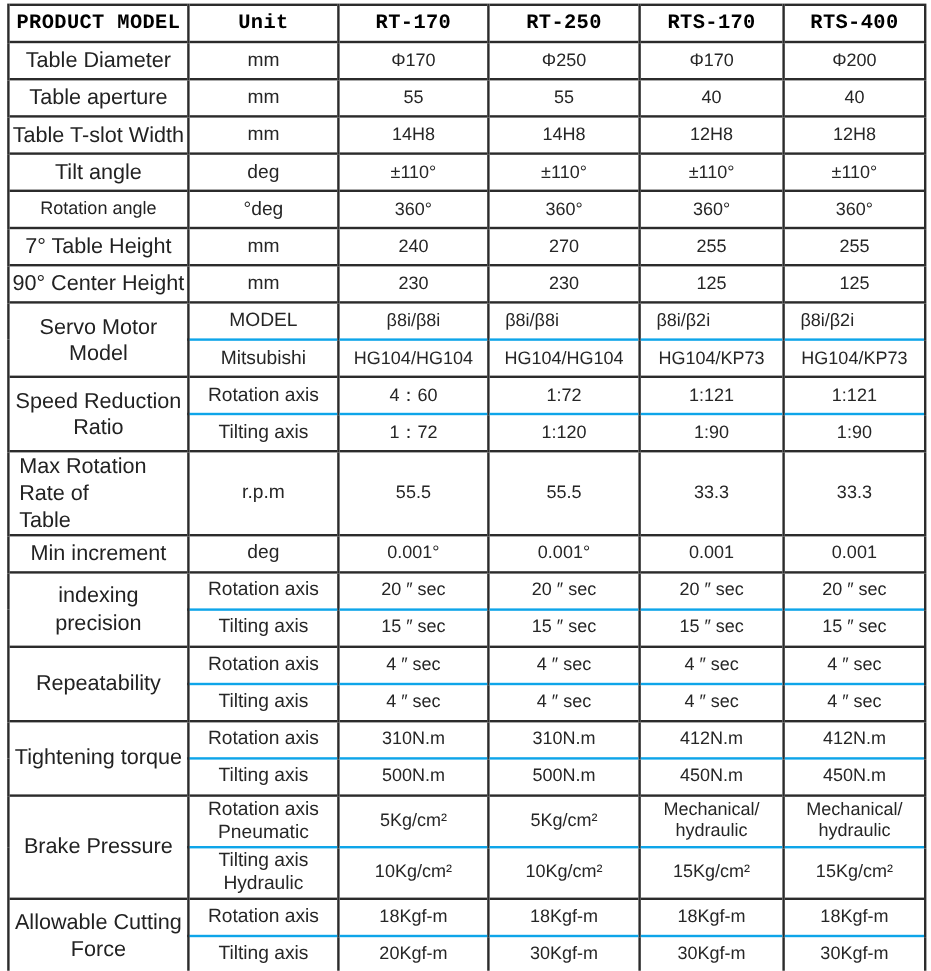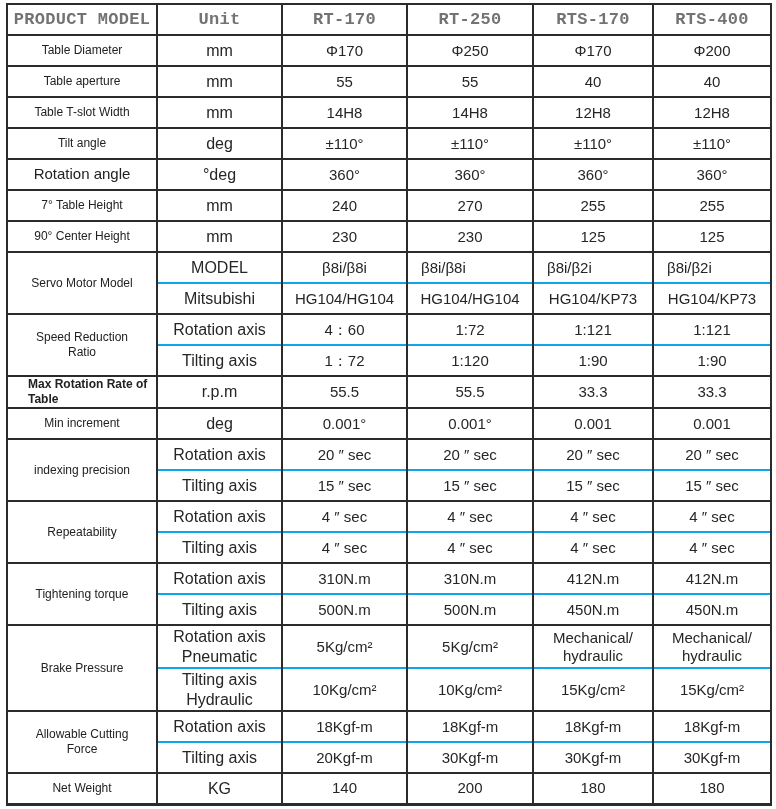--- a/index.html
+++ b/index.html
@@ -30,40 +30,40 @@
     overflow: hidden;
   }
   tr { height: 31px; }
 
   
   tr.header-row { height: 31px; }
   tr.header-row th {
     font-family: "Liberation Mono", "DejaVu Sans Mono", monospace;
     font-weight: bold;
     font-size: 17px;
-    color: #737373;
+    color: #000000;
     letter-spacing: 0.3px;
   }
 
   
   tbody tr.group-start th, tbody tr.group-start td { border-top: 2px solid #2b2b2b; }
   tbody tr.sub-row td { border-top: 2px solid #0ea5e9; }
 
   th.label-cell {
     font-weight: normal;
-    font-size: 12px;
+    font-size: 18px;
     color: #222222;
     line-height: 1.25;
   }
   td.unit-cell  { font-size: 16px; line-height: 1.2; }
   td.value-cell { font-size: 15px;   line-height: 1.2; }
 
   
   tr[data-rowid="rotation-angle-0"] th.label-cell { font-size: 15px; }
-  tr[data-rowid="max-rotation-rate-0"] th.label-cell { text-align: left; padding-left: 20px; font-weight: bold; }
+  tr[data-rowid="max-rotation-rate-0"] th.label-cell { text-align: left; padding-left: 8px; }
   tr[data-group="brake-pressure"] { height: 43px; }
   tr[data-rowid="servo-motor-model-0"] td:nth-child(n+4) { text-align: left; padding-left: 13px; }
 </style>
 </head>
 <body>
 
 <div class="page">
   <table class="spec">
     <colgroup>
       <col style="width:150px">

